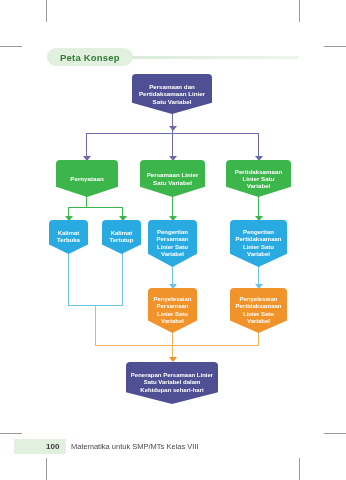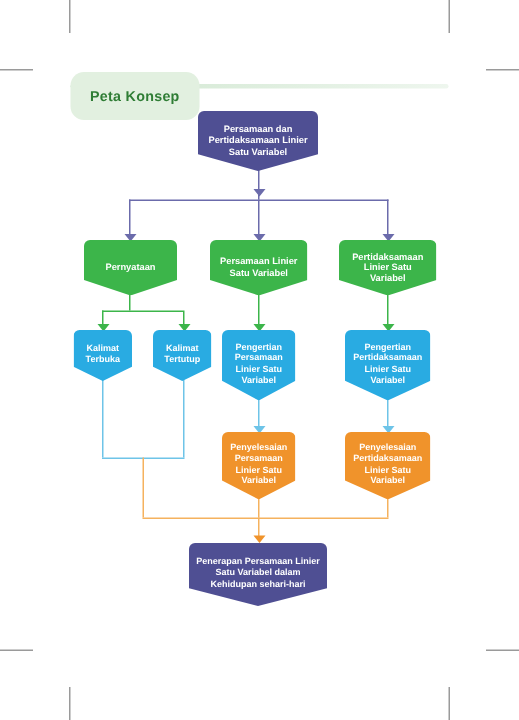--- a/index.html
+++ b/index.html
@@ -14,21 +14,21 @@
 
   
   .crop{position:absolute;background:#9a9a9a;}
   .crop.v{width:1px;height:22px;}
   .crop.h{height:1px;width:22px;}
 
   
   .hdr{position:absolute;left:47px;top:48px;width:252px;height:18px;}
   .hdr-line{position:absolute;left:0;top:8px;width:252px;height:3px;
             background:linear-gradient(to right,#cfe6cf,#eef6ee);border-radius:2px;}
-  .hdr-pill{position:absolute;left:0;top:0;height:32px;padding:0 13px;
+  .hdr-pill{position:absolute;left:0;top:0;height:18px;padding:0 13px;
             background:#e2f0e0;border-radius:9px;display:flex;align-items:center;}
   .hdr-pill span{font-size:9.5px;font-weight:bold;color:#2f7d35;letter-spacing:.2px;}
 
   
   .box{
     position:absolute;
     display:flex;align-items:center;justify-content:center;
     text-align:center;color:#fff;font-weight:bold;
     line-height:1.18;
     border-radius:4px;
@@ -159,14 +159,19 @@
   </div>
 
   <div class="box orange" style="left:230px;top:288px;width:57px;height:45px;font-size:6px;">
     <span class="txt">Penyelesaian Pertidaksamaan Linier Satu Variabel</span>
   </div>
 
   <div class="box purple" style="left:126px;top:362px;width:92px;height:42px;font-size:6px;">
     <span class="txt">Penerapan Persamaan Linier Satu Variabel dalam Kehidupan sehari-hari</span>
   </div>
 
+  <div class="footer">
+    <div class="f-band"></div>
+    <div class="f-num">100</div>
+    <div class="f-txt">Matematika untuk SMP/MTs Kelas VIII</div>
+  </div>
 
 </div>
 
 </body></html>

